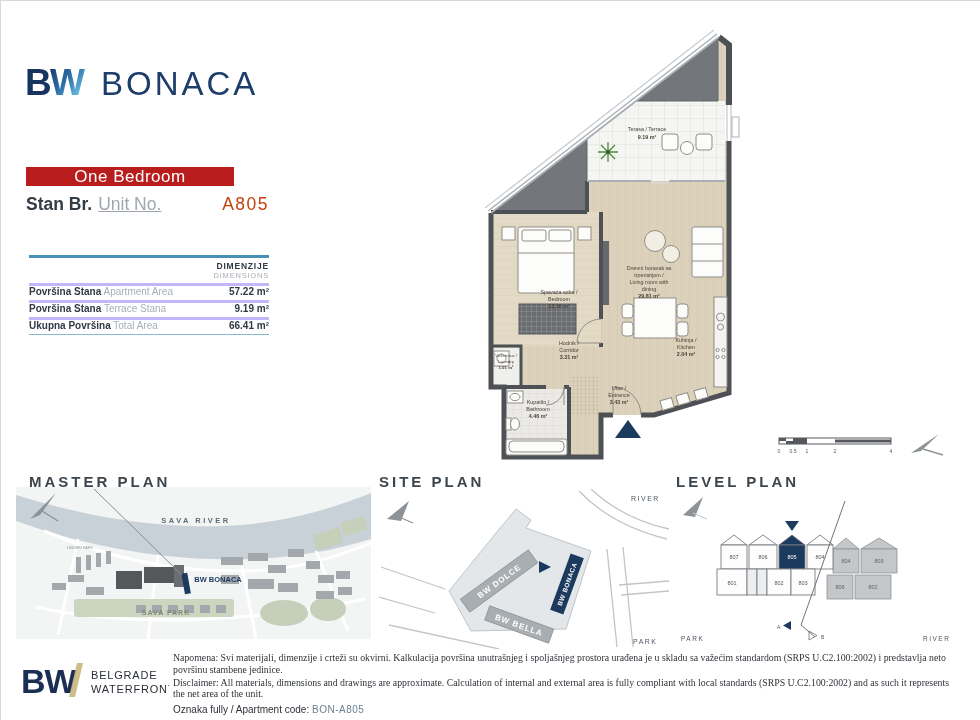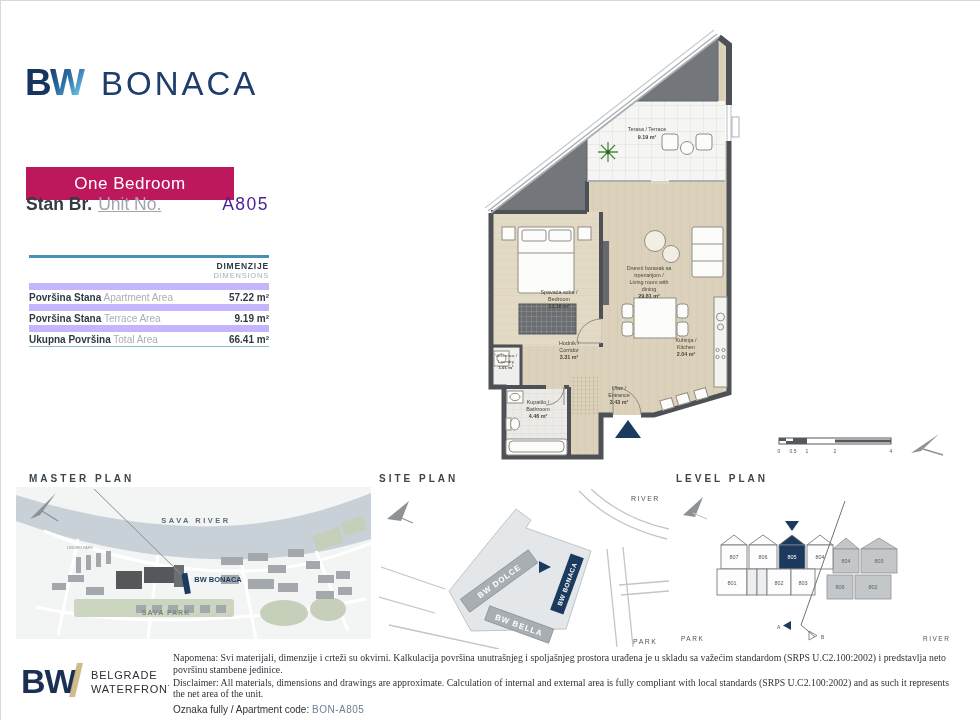--- a/index.html
+++ b/index.html
@@ -1,38 +1,38 @@
 <!DOCTYPE html>
 <html><head>
 <meta charset="utf-8">
 <style>
   html,body{margin:0;padding:0;background:#e8e8e8;}
   #page{position:relative;width:980px;height:720px;background:#fff;border:1px solid #d8d8d8;
         font-family:"Liberation Sans",sans-serif;overflow:hidden;}
   .abs{position:absolute;}
   svg{font-family:"Liberation Sans",sans-serif;}
   
-  #typebar{left:25px;top:166px;width:208px;height:33px;background:#be185d;color:#fff;
+  #typebar{left:25px;top:166px;width:208px;height:19px;background:#b91c1c;color:#fff;
            display:flex;align-items:center;justify-content:center;font-size:17px;letter-spacing:.5px;}
   #unitrow{left:25px;top:192px;width:243px;height:22px;display:flex;align-items:center;font-size:17.5px;}
   #unitrow .sr{font-weight:bold;color:#333c44;}
   #unitrow .en{color:#a0a6ad;margin-left:6px;text-decoration:underline;}
-  #unitrow .num{margin-left:auto;color:#4c1d95;letter-spacing:1.5px;}
+  #unitrow .num{margin-left:auto;color:#c2410c;letter-spacing:1.5px;}
   
   #dims{left:28px;top:254px;width:240px;font-size:10px;color:#2f3a45;}
   #dims .topline{height:3px;background:#4790b8;margin-bottom:4px;}
   #dims .hdr{text-align:right;line-height:9px;margin-bottom:3px;}
   #dims .hdr .b{font-weight:bold;font-size:8.5px;letter-spacing:.8px;}
   #dims .hdr .g{color:#a8aeb4;font-size:7.5px;letter-spacing:.8px;}
-  #dims .row{display:flex;align-items:center;height:14px;border-top:7px solid #c4b5fd;}
+  #dims .row{display:flex;height:14px;border-top:3px solid #c4b5fd;}
   #dims .row:last-child{border-bottom:1px solid #8ab9d4;}
   #dims .lab b{font-weight:bold;}
   #dims .lab span{color:#a8aeb4;}
   #dims .val{margin-left:auto;font-weight:bold;}
-  .sect-title{font-size:10px;font-weight:bold;color:#3d454d;letter-spacing:3px;}
+  .sect-title{font-size:15px;font-weight:bold;color:#3d454d;letter-spacing:3px;}
   
   #notes{left:172px;top:651px;width:786px;font-size:9.8px;line-height:11.8px;color:#2e3338;font-family:Liberation Serif, serif;}
   #notes p{margin:0 0 1px 0;}
   #codeline{left:172px;top:703px;font-size:10px;color:#2e3338;}
   #codeline .code{color:#6b8094;letter-spacing:.5px;text-align:right;}
 </style>
 </head>
 <body>
 
 <div id="page">
@@ -64,21 +64,21 @@
     <div class="topline"></div>
     <div class="hdr">
       <div class="b">DIMENZIJE</div>
       <div class="g">DIMENSIONS</div>
     </div>
     <div class="row">
       <div class="lab"><b>Površina Stana</b> <span>Apartment Area</span></div>
       <div class="val">57.22 m²</div>
     </div>
     <div class="row">
-      <div class="lab"><b>Površina Stana</b> <span>Terrace Area</span></div>
+      <div class="lab"><b>Površina Stana</b> <span>Terrace Stana</span></div>
       <div class="val">9.19 m²</div>
     </div>
     <div class="row">
       <div class="lab"><b>Ukupna Površina</b> <span>Total Area</span></div>
       <div class="val">66.41 m²</div>
     </div>
   </div>
 
   <svg class="abs" style="left:478px;top:26px" width="268" height="440" viewBox="478 26 268 440">
     <defs>

